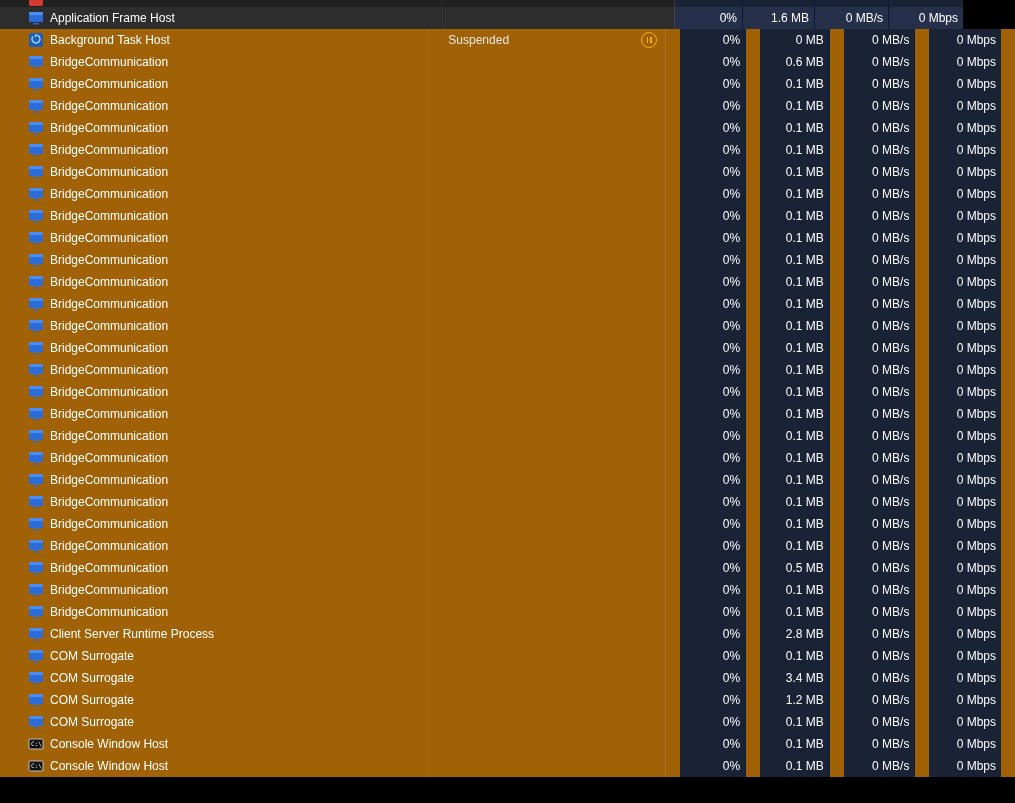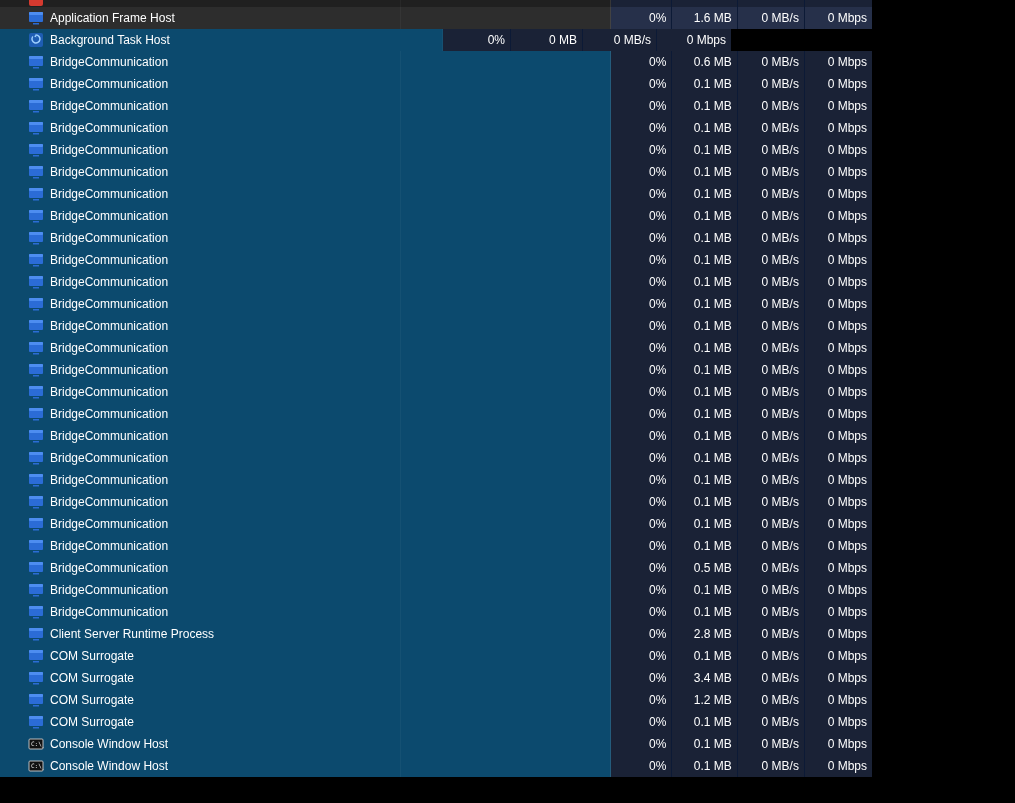--- a/index.html
+++ b/index.html
@@ -6,37 +6,38 @@
     margin: 0;
     padding: 0;
     width: 1015px;
     background: #000;
     font-family: "Segoe UI", Tahoma, sans-serif;
     font-size: 12px;
     color: #ffffff;
     overflow: hidden;
   }
   .table {
-    width: 872px;
+    width: 1015px;
   }
   .row {
     display: flex;
     align-items: center;
     height: 22px;
     box-sizing: border-box;
   }
   .row.top-sliver {
     height: 7px;
     background: #202020;
   }
   .row.selected {
     background: #2d2d2d;
   }
   .row.normal {
-    background: #0c4a6e;
+    background: #a16207;
+    gap: 14px;
   }
   .col-name {
     display: flex;
     align-items: center;
     width: 443px;
     height: 100%;
     box-sizing: border-box;
     padding-left: 28px;
     border-right: 1px solid rgba(255,255,255,0.04);
   }
@@ -160,20 +161,24 @@
       <div class="col-name">
         <span class="icon">
           <svg width="16" height="16" viewBox="0 0 16 16">
             <rect x="1" y="1" width="14" height="14" rx="2" fill="#1e5db3"></rect>
             <path d="M8 3 a4 4 0 1 1 -3.5 2" fill="none" stroke="#9fd0ff" stroke-width="1.5" stroke-linecap="round"></path>
             <path d="M8 3 l-2 1.3 l2.3 1.3 z" fill="#9fd0ff"></path>
           </svg>
         </span>
         <span class="name-text">Background Task Host</span>
       </div>
+      <div class="col-status">
+        <span>Suspended</span>
+        <span class="pause-icon"></span>
+      </div>
       <div class="numcol col-cpu">
         <span>0%</span>
       </div>
       <div class="numcol col-mem">
         <span>0 MB</span>
       </div>
       <div class="numcol col-disk">
         <span>0 MB/s</span>
       </div>
       <div class="numcol col-net">

